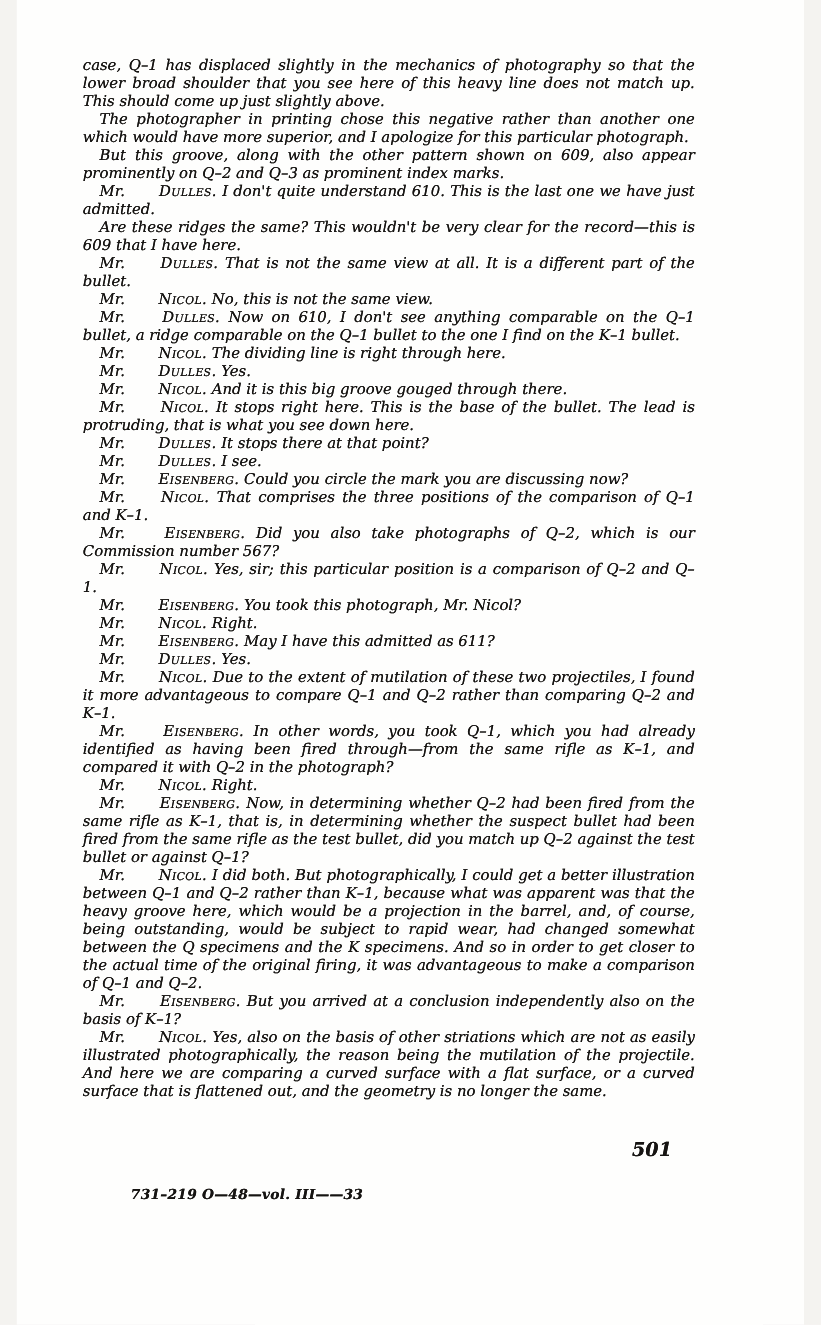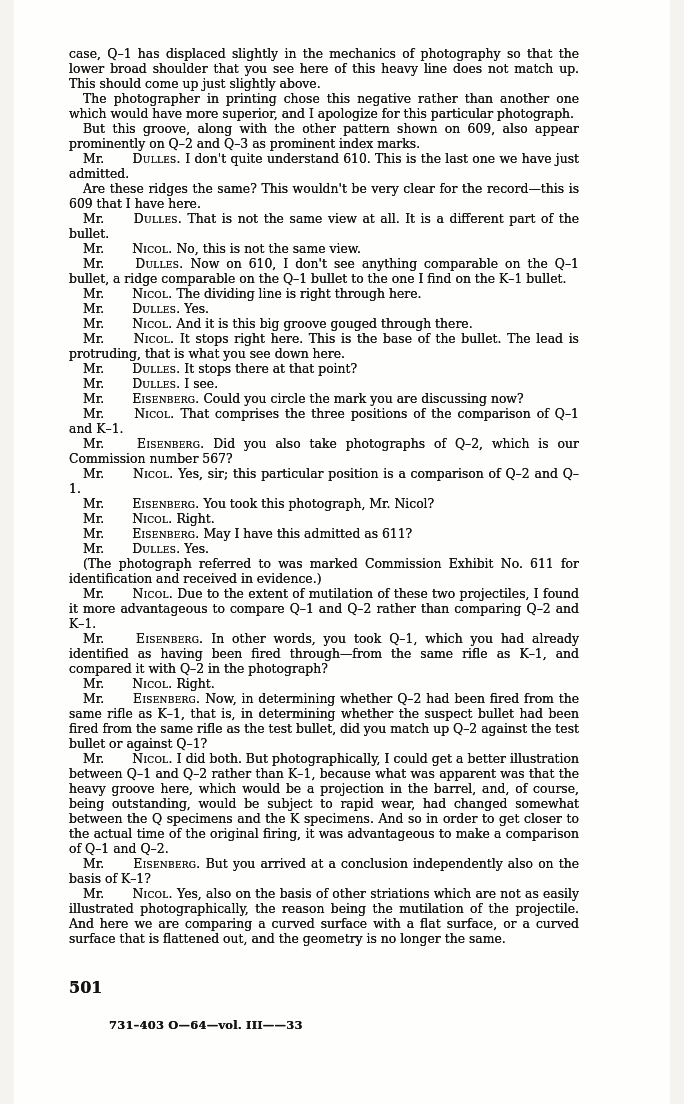--- a/index.html
+++ b/index.html
@@ -12,39 +12,41 @@
     width: 656px;
     height: 1104px;
     margin: 0 auto;
     background: #fefefd;
     box-sizing: border-box;
     padding: 46px 91px 0 55px;
     overflow: hidden;
     font-family: "DejaVu Serif", serif;
     color: #161412;
     text-shadow: 0 0 0.35px currentColor;
+    font-style: italic;
   }
   .transcript p {
     margin: 0;
     font-size: 12.4px;
     line-height: 15px;
     text-align: justify;
     text-indent: 14px;
   }
   .transcript p.no-indent {
     text-indent: 0;
   }
   .speaker-name {
     font-variant: small-caps;
     letter-spacing: 0.3px;
     margin-left: 24px;
   }
   .page-number {
     margin-top: 33px;
     padding-right: 19px;
+    text-align: right;
     font-size: 16px;
     font-weight: bold;
     line-height: 18px;
   }
   .print-line {
     margin-top: 21px;
     margin-left: 40px;
     font-size: 11.5px;
     font-weight: bold;
     letter-spacing: 0.2px;
@@ -71,24 +73,23 @@
       <p class=""><span>Mr. </span><span class="speaker-name">Dulles.</span> It stops there at that point?</p>
       <p class=""><span>Mr. </span><span class="speaker-name">Dulles.</span> I see.</p>
       <p class=""><span>Mr. </span><span class="speaker-name">Eisenberg.</span> Could you circle the mark you are discussing now?</p>
       <p class=""><span>Mr. </span><span class="speaker-name">Nicol.</span> That comprises the three positions of the comparison of Q–1 and K–1.</p>
       <p class=""><span>Mr. </span><span class="speaker-name">Eisenberg.</span> Did you also take photographs of Q–2, which is our Commission number 567?</p>
       <p class=""><span>Mr. </span><span class="speaker-name">Nicol.</span> Yes, sir; this particular position is a comparison of Q–2 and Q–1.</p>
       <p class=""><span>Mr. </span><span class="speaker-name">Eisenberg.</span> You took this photograph, Mr. Nicol?</p>
       <p class=""><span>Mr. </span><span class="speaker-name">Nicol.</span> Right.</p>
       <p class=""><span>Mr. </span><span class="speaker-name">Eisenberg.</span> May I have this admitted as 611?</p>
       <p class=""><span>Mr. </span><span class="speaker-name">Dulles.</span> Yes.</p>
-      <p class="">(The photograph referred to was marked Commission Exhibit No. 611 for identification and received in evidence.)</p>
       <p class=""><span>Mr. </span><span class="speaker-name">Nicol.</span> Due to the extent of mutilation of these two projectiles, I found it more advantageous to compare Q–1 and Q–2 rather than comparing Q–2 and K–1.</p>
       <p class=""><span>Mr. </span><span class="speaker-name">Eisenberg.</span> In other words, you took Q–1, which you had already identified as having been fired through—from the same rifle as K–1, and compared it with Q–2 in the photograph?</p>
       <p class=""><span>Mr. </span><span class="speaker-name">Nicol.</span> Right.</p>
       <p class=""><span>Mr. </span><span class="speaker-name">Eisenberg.</span> Now, in determining whether Q–2 had been fired from the same rifle as K–1, that is, in determining whether the suspect bullet had been fired from the same rifle as the test bullet, did you match up Q–2 against the test bullet or against Q–1?</p>
       <p class=""><span>Mr. </span><span class="speaker-name">Nicol.</span> I did both.  But photographically, I could get a better illustration between Q–1 and Q–2 rather than K–1, because what was apparent was that the heavy groove here, which would be a projection in the barrel, and, of course, being outstanding, would be subject to rapid wear, had changed somewhat between the Q specimens and the K specimens.  And so in order to get closer to the actual time of the original firing, it was advantageous to make a comparison of Q–1 and Q–2.</p>
       <p class=""><span>Mr. </span><span class="speaker-name">Eisenberg.</span> But you arrived at a conclusion independently also on the basis of K–1?</p>
       <p class=""><span>Mr. </span><span class="speaker-name">Nicol.</span> Yes, also on the basis of other striations which are not as easily illustrated photographically, the reason being the mutilation of the projectile. And here we are comparing a curved surface with a flat surface, or a curved surface that is flattened out, and the geometry is no longer the same.</p>
     </div>
   <div class="page-number">501</div>
-  <div class="print-line">731–403 O—64—vol. III——33</div>
+  <div class="print-line">731–219 O—48—vol. III——33</div>
 </div>
 
 </body></html>

